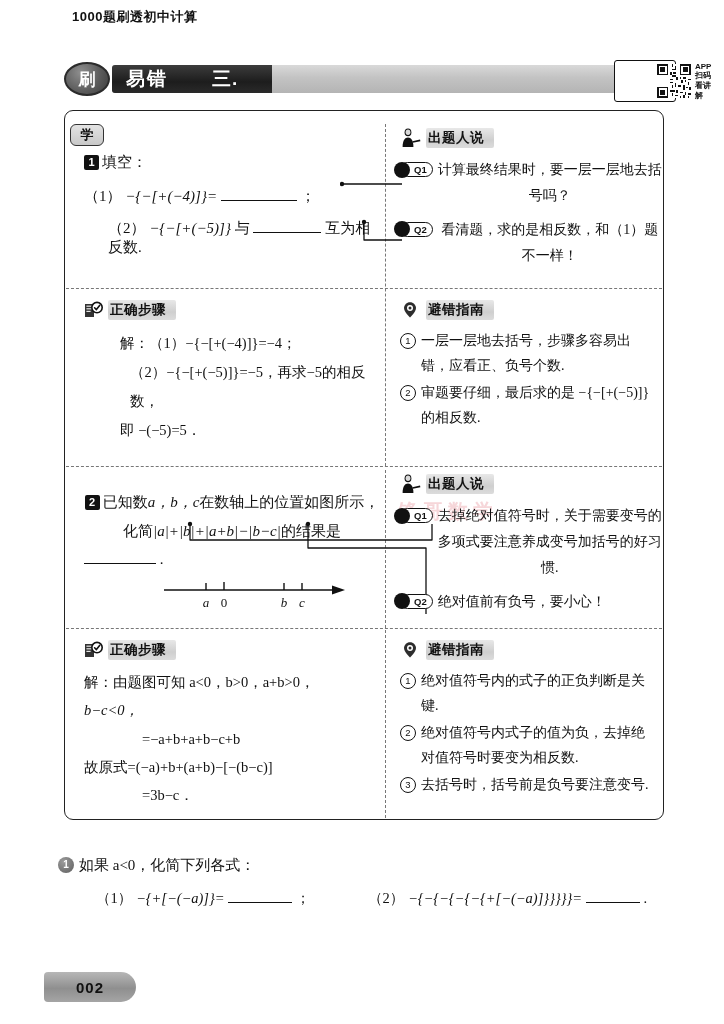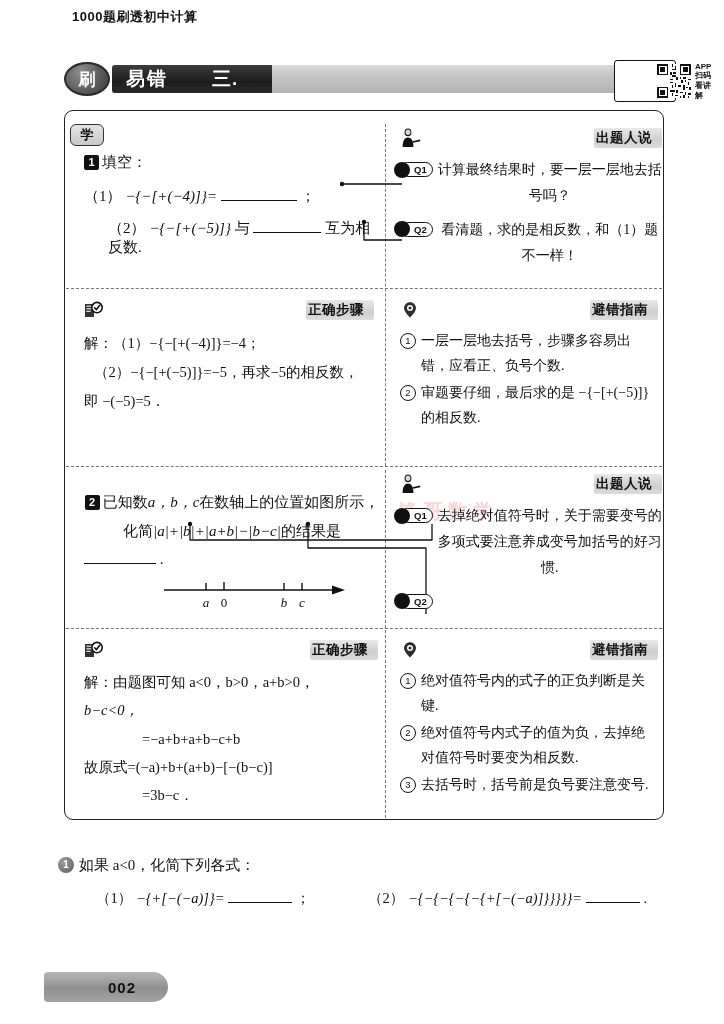--- a/index.html
+++ b/index.html
@@ -92,21 +92,21 @@
 
   .qnum{
     display:inline-flex;align-items:center;justify-content:center;
     width:15px;height:15px;background:#111;color:#fff;border-radius:2px;
     font-family:"Liberation Sans","DejaVu Sans",sans-serif;
     font-size:11px;font-weight:bold;vertical-align:1px;margin-right:3px;
   }
   .blank{display:inline-block;border-bottom:1.3px solid #111;height:14px;}
 
   
-  .sechdr{display:flex;align-items:center;gap:4px;justify-content:space-between;}
+  .sechdr{display:flex;align-items:center;gap:4px;}
   .sechdr .lbl{
     position:relative;
     font-family:"Liberation Sans","DejaVu Sans",sans-serif;
     font-weight:bold;font-size:13.5px;color:#111;
     padding:1px 10px 1px 2px;
     background:linear-gradient(180deg,#e8e8e8 0%,#cfcfcf 60%,#dcdcdc 100%);
     border-radius:2px;letter-spacing:.5px;
   }
 
   
@@ -148,21 +148,21 @@
     font-size:10px;font-weight:bold;margin-right:5px;vertical-align:2px;
   }
 
   
   .pagenum{
     position:absolute;left:44px;top:972px;width:92px;height:30px;
     border-radius:4px 15px 15px 4px;
     background:linear-gradient(180deg,#b7b7b7 0%,#8f8f8f 55%,#a5a5a5 100%);
     display:flex;align-items:center;justify-content:center;
     font-family:"Liberation Sans","DejaVu Sans",sans-serif;
-    font-weight:bold;font-size:15px;color:#111;letter-spacing:1px;padding-left:32px;
+    font-weight:bold;font-size:15px;color:#111;letter-spacing:1px;
   }
 
   
   .wm{
     position:absolute;left:300px;top:492px;
     font-family:"Liberation Sans","DejaVu Sans",sans-serif;
     font-weight:bold;font-size:24px;letter-spacing:6px;
     color:rgba(214,70,80,.30);transform:rotate(-1deg);
     pointer-events:none;user-select:none;
   }
@@ -325,21 +325,21 @@
       <svg width="20" height="18" viewBox="0 0 20 18">
         <rect x="1" y="3" width="9" height="13" fill="#333"></rect>
         <rect x="2.4" y="4.6" width="6.2" height="1.2" fill="#e6e6e6"></rect>
         <rect x="2.4" y="7.2" width="6.2" height="1.2" fill="#e6e6e6"></rect>
         <rect x="2.4" y="9.8" width="4.2" height="1.2" fill="#e6e6e6"></rect>
         <circle cx="13" cy="6.6" r="5.2" fill="#fff" stroke="#111" stroke-width="1.6"></circle>
         <polyline points="10.6,6.8 12.4,8.6 15.6,4.4" fill="none" stroke="#111" stroke-width="1.6" stroke-linecap="round" stroke-linejoin="round"></polyline>
       </svg>
       <span class="lbl">正确步骤</span>
     </div>
-    <div class="zh" style="margin-top:9px;line-height:2.0;font-size:14.5px;">
+    <div class="zh" style="margin-top:9px;line-height:2.0;font-size:14.5px;margin-left:36px;">
       <div>解：（1）−{−[+(−4)]}=−4；</div>
       <div style="padding-left:10px;">（2）−{−[+(−5)]}=−5，再求−5的相反数，</div>
       <div>即 −(−5)=5．</div>
     </div>
   </div>
 
   <div style="position:absolute;left:400px;top:300px;width:258px;">
     <div class="sechdr">
       <svg width="22" height="18" viewBox="0 0 22 18">
         <path d="M10 1.2 C6.6 1.2 4 3.9 4 7.1 C4 11.2 10 16.6 10 16.6 C10 16.6 16 11.2 16 7.1 C16 3.9 13.4 1.2 10 1.2 Z" fill="#2d2d2d"></path>
@@ -408,20 +408,21 @@
       <div class="qbadge" style="margin-top:5px;">
           <span>Q1</span>
         </div>
       <div class="qtext zh">去掉绝对值符号时，关于需要变号的多项式要注意养成变号加括号的好习惯.</div>
     </div>
 
     <div class="qrow" style="margin-top:8px;">
       <div class="qbadge" style="margin-top:5px;">
           <span>Q2</span>
         </div>
+      <div class="qtext zh">绝对值前有负号，要小心！</div>
     </div>
   </div>
 
   <div style="position:absolute;left:84px;top:640px;width:294px;">
     <div class="sechdr">
       <svg width="20" height="18" viewBox="0 0 20 18">
         <rect x="1" y="3" width="9" height="13" fill="#333"></rect>
         <rect x="2.4" y="4.6" width="6.2" height="1.2" fill="#e6e6e6"></rect>
         <rect x="2.4" y="7.2" width="6.2" height="1.2" fill="#e6e6e6"></rect>
         <rect x="2.4" y="9.8" width="4.2" height="1.2" fill="#e6e6e6"></rect>

